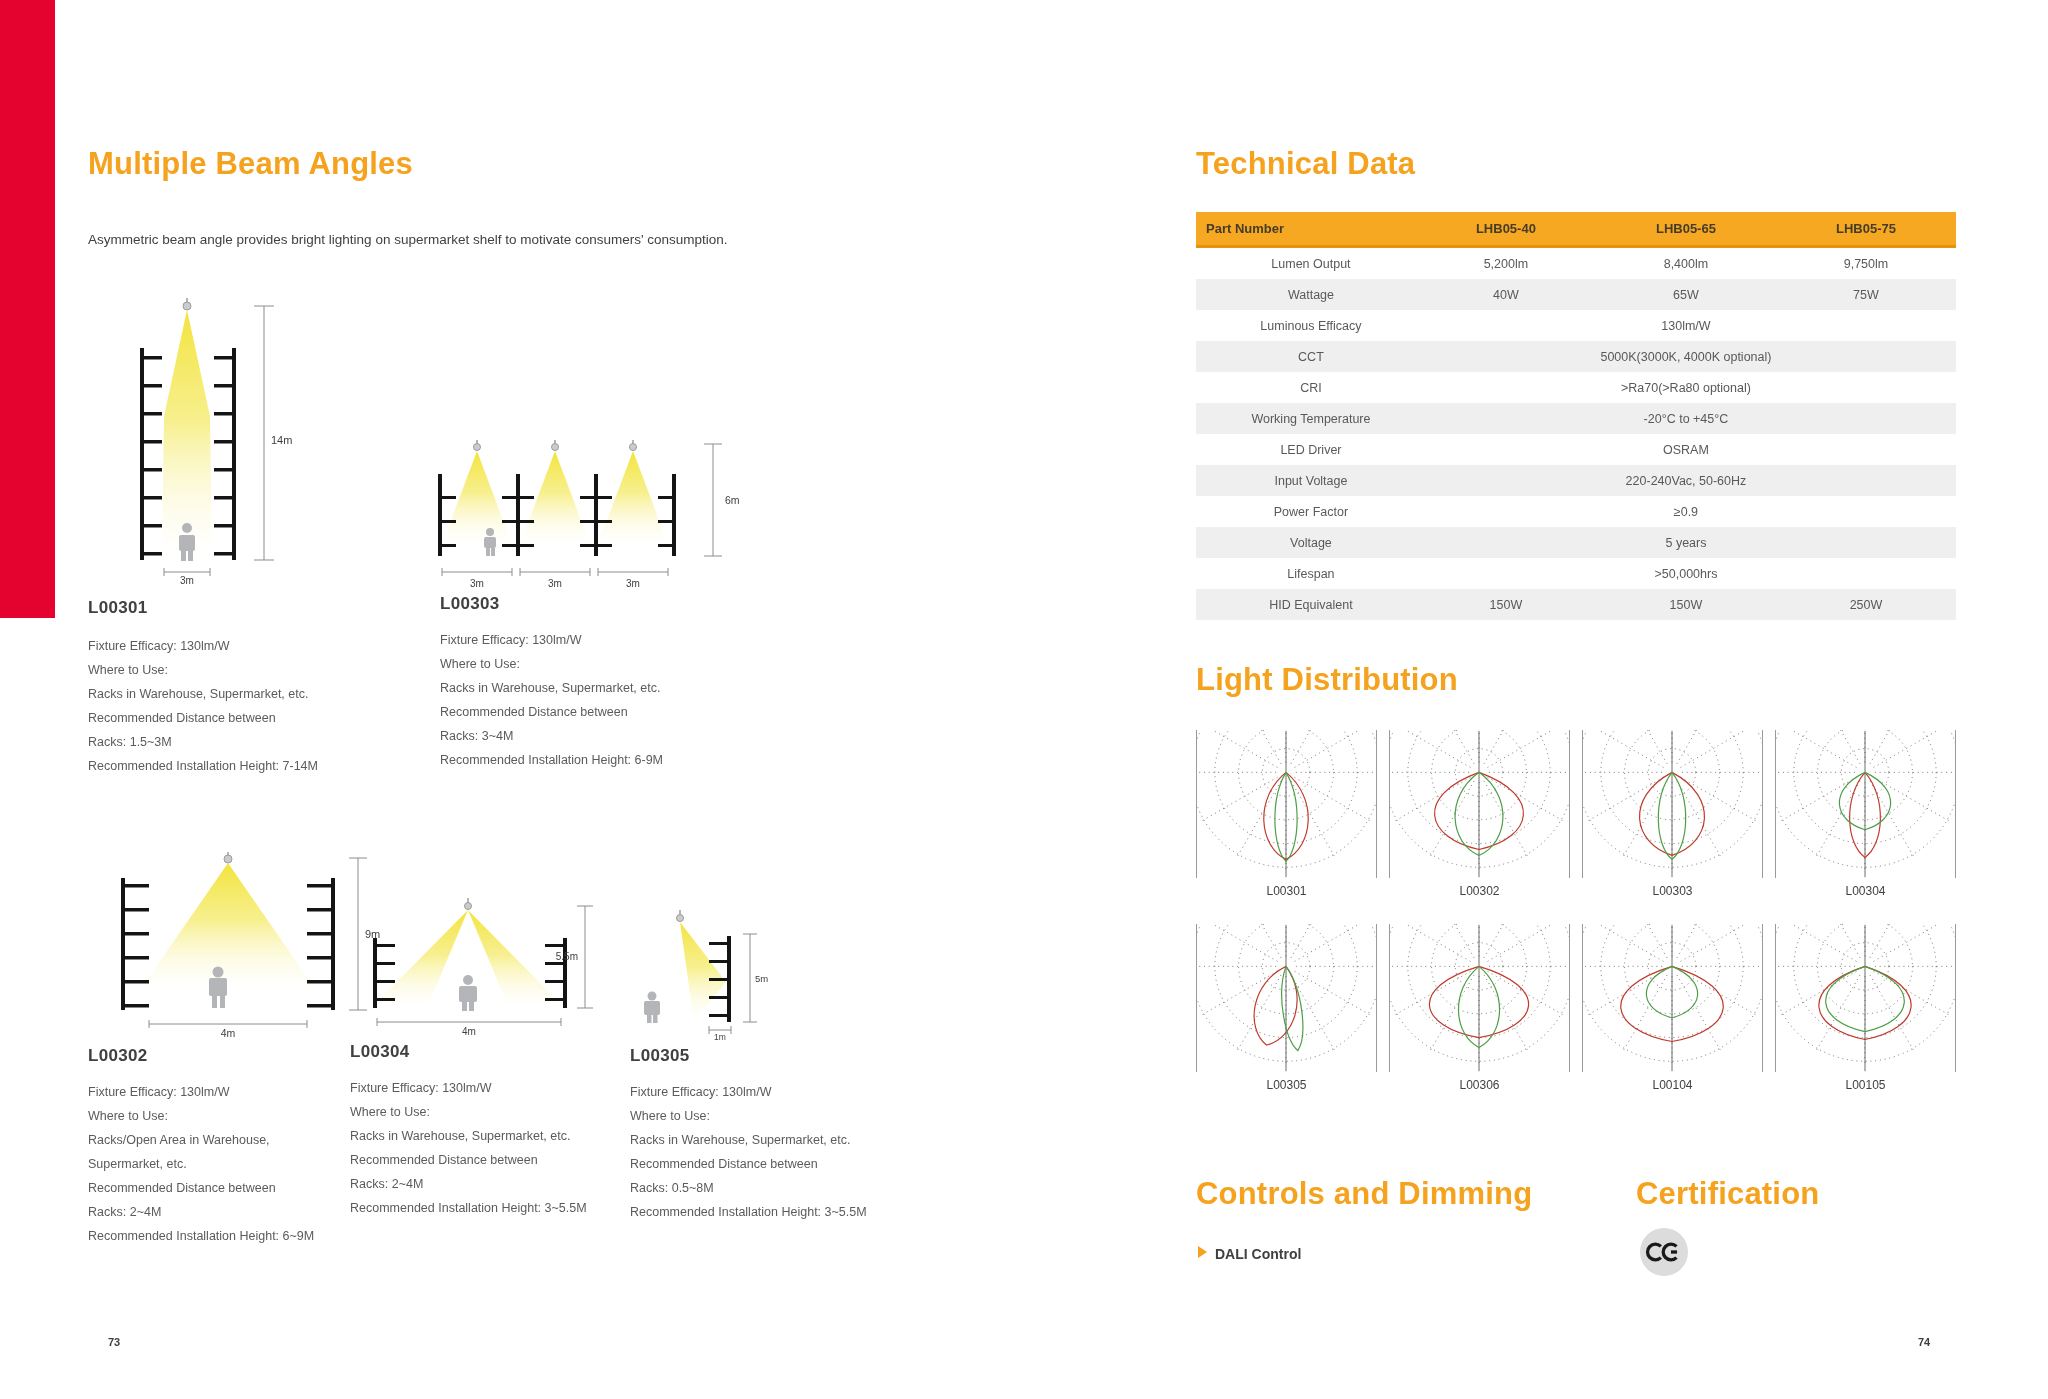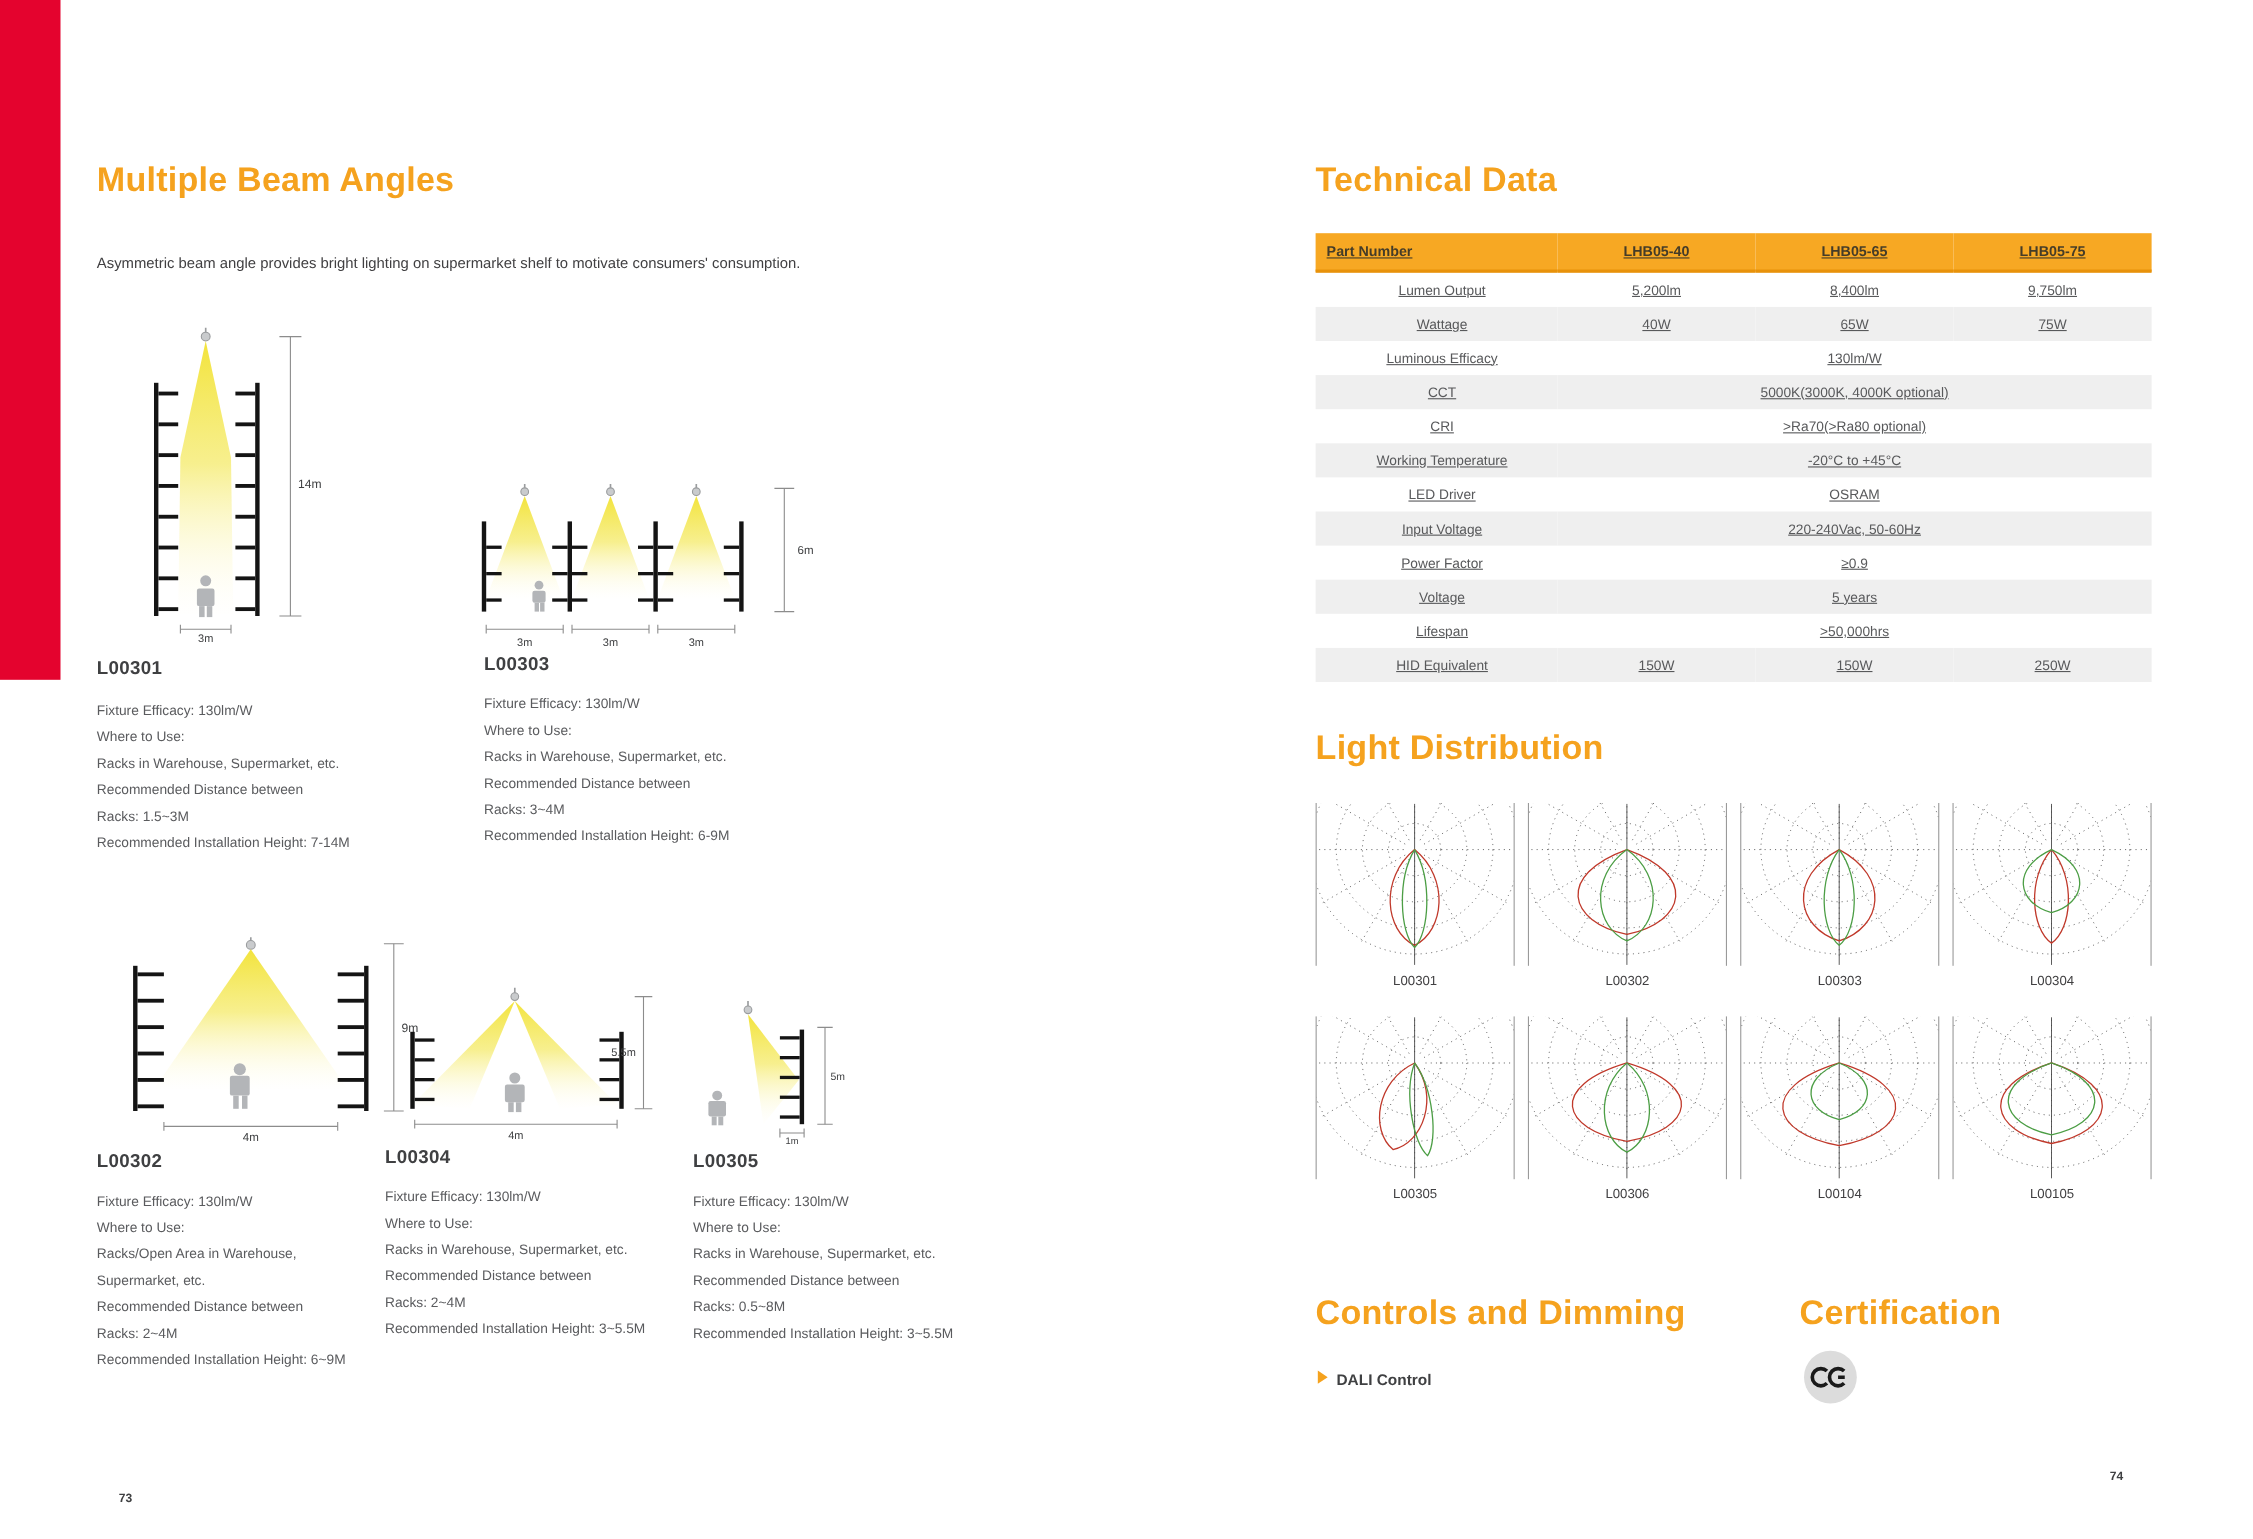--- a/index.html
+++ b/index.html
@@ -11,21 +11,21 @@
   .prod-head{position:absolute;font-size:17px;font-weight:bold;color:#3F4042;letter-spacing:0.3px;}
   .prod-lines{position:absolute;font-size:12.5px;color:#5A5B5E;}
   .spec-line{height:24px;line-height:24px;white-space:nowrap;}
   .diagram{position:absolute;}
   .diagram svg{display:block;width:100%;height:100%;}
   svg text{font-family:"Liberation Sans",sans-serif;}
   .pagenum{position:absolute;font-size:11px;font-weight:bold;color:#3F4042;}
 
   
   .tech-table{position:absolute;left:1196px;top:212px;width:760px;border-collapse:collapse;table-layout:fixed;}
-  .tech-table th,.tech-table td{font-size:12.5px;padding:0;text-decoration:underline;}
+  .tech-table th,.tech-table td{font-size:12.5px;padding:0;}
   .tech-table thead th{background:#F7A823;color:#453C28;height:33px;font-size:13px;
         border-bottom:3px solid #E8920A;font-weight:bold;}
   .tech-table thead th.h-label{text-align:left;padding-left:10px;width:28%;}
   .tech-table thead th.h-val{width:24%;margin-top:12px;}
   .tech-table tbody td{height:31px;color:#58595B;}
   .tech-table tbody td.t-label{text-align:center;padding-left:10px;}
   .tech-table tbody td.t-val{text-align:center;}
   .tech-table tbody tr:nth-child(even){background:#EFEFEF;}
 
   
@@ -352,21 +352,21 @@
     <div class="prod-head" style="left:630px;top:1046px;">L00305</div>
     <div class="prod-lines" style="left:630px;top:1080px;">
         <div class="spec-line">Fixture Efficacy: 130lm/W</div>
         <div class="spec-line">Where to Use:</div>
         <div class="spec-line">Racks in Warehouse, Supermarket, etc.</div>
         <div class="spec-line">Recommended Distance between</div>
         <div class="spec-line">Racks: 0.5~8M</div>
         <div class="spec-line">Recommended Installation Height: 3~5.5M</div>
       </div>
 
-    <div class="pagenum" style="left:108px;top:1336px;margin-top:20px;">73</div>
+    <div class="pagenum" style="left:108px;top:1336px;">73</div>
   </div>
 
   <div>
     <div class="section-title" style="left:1196px;top:146px;">Technical Data</div>
 
     <table class="tech-table">
       <thead>
         <tr>
             <th class="h-label">Part Number</th>
             <th class="h-val">LHB05-40</th>

